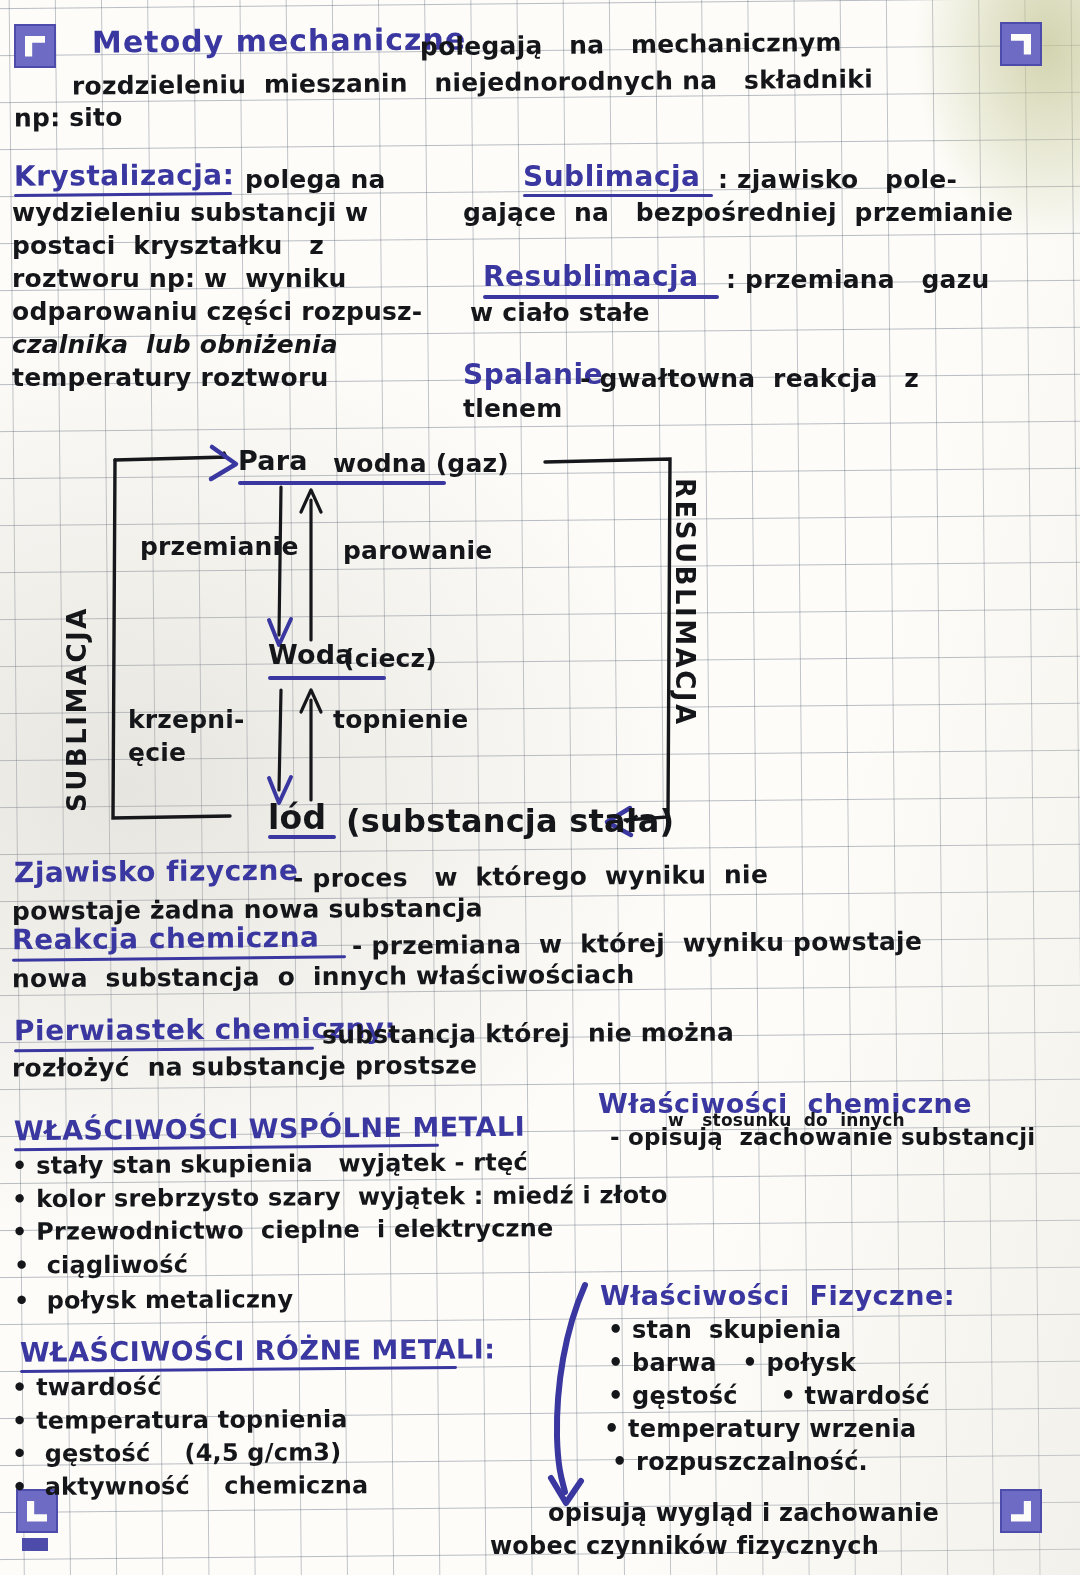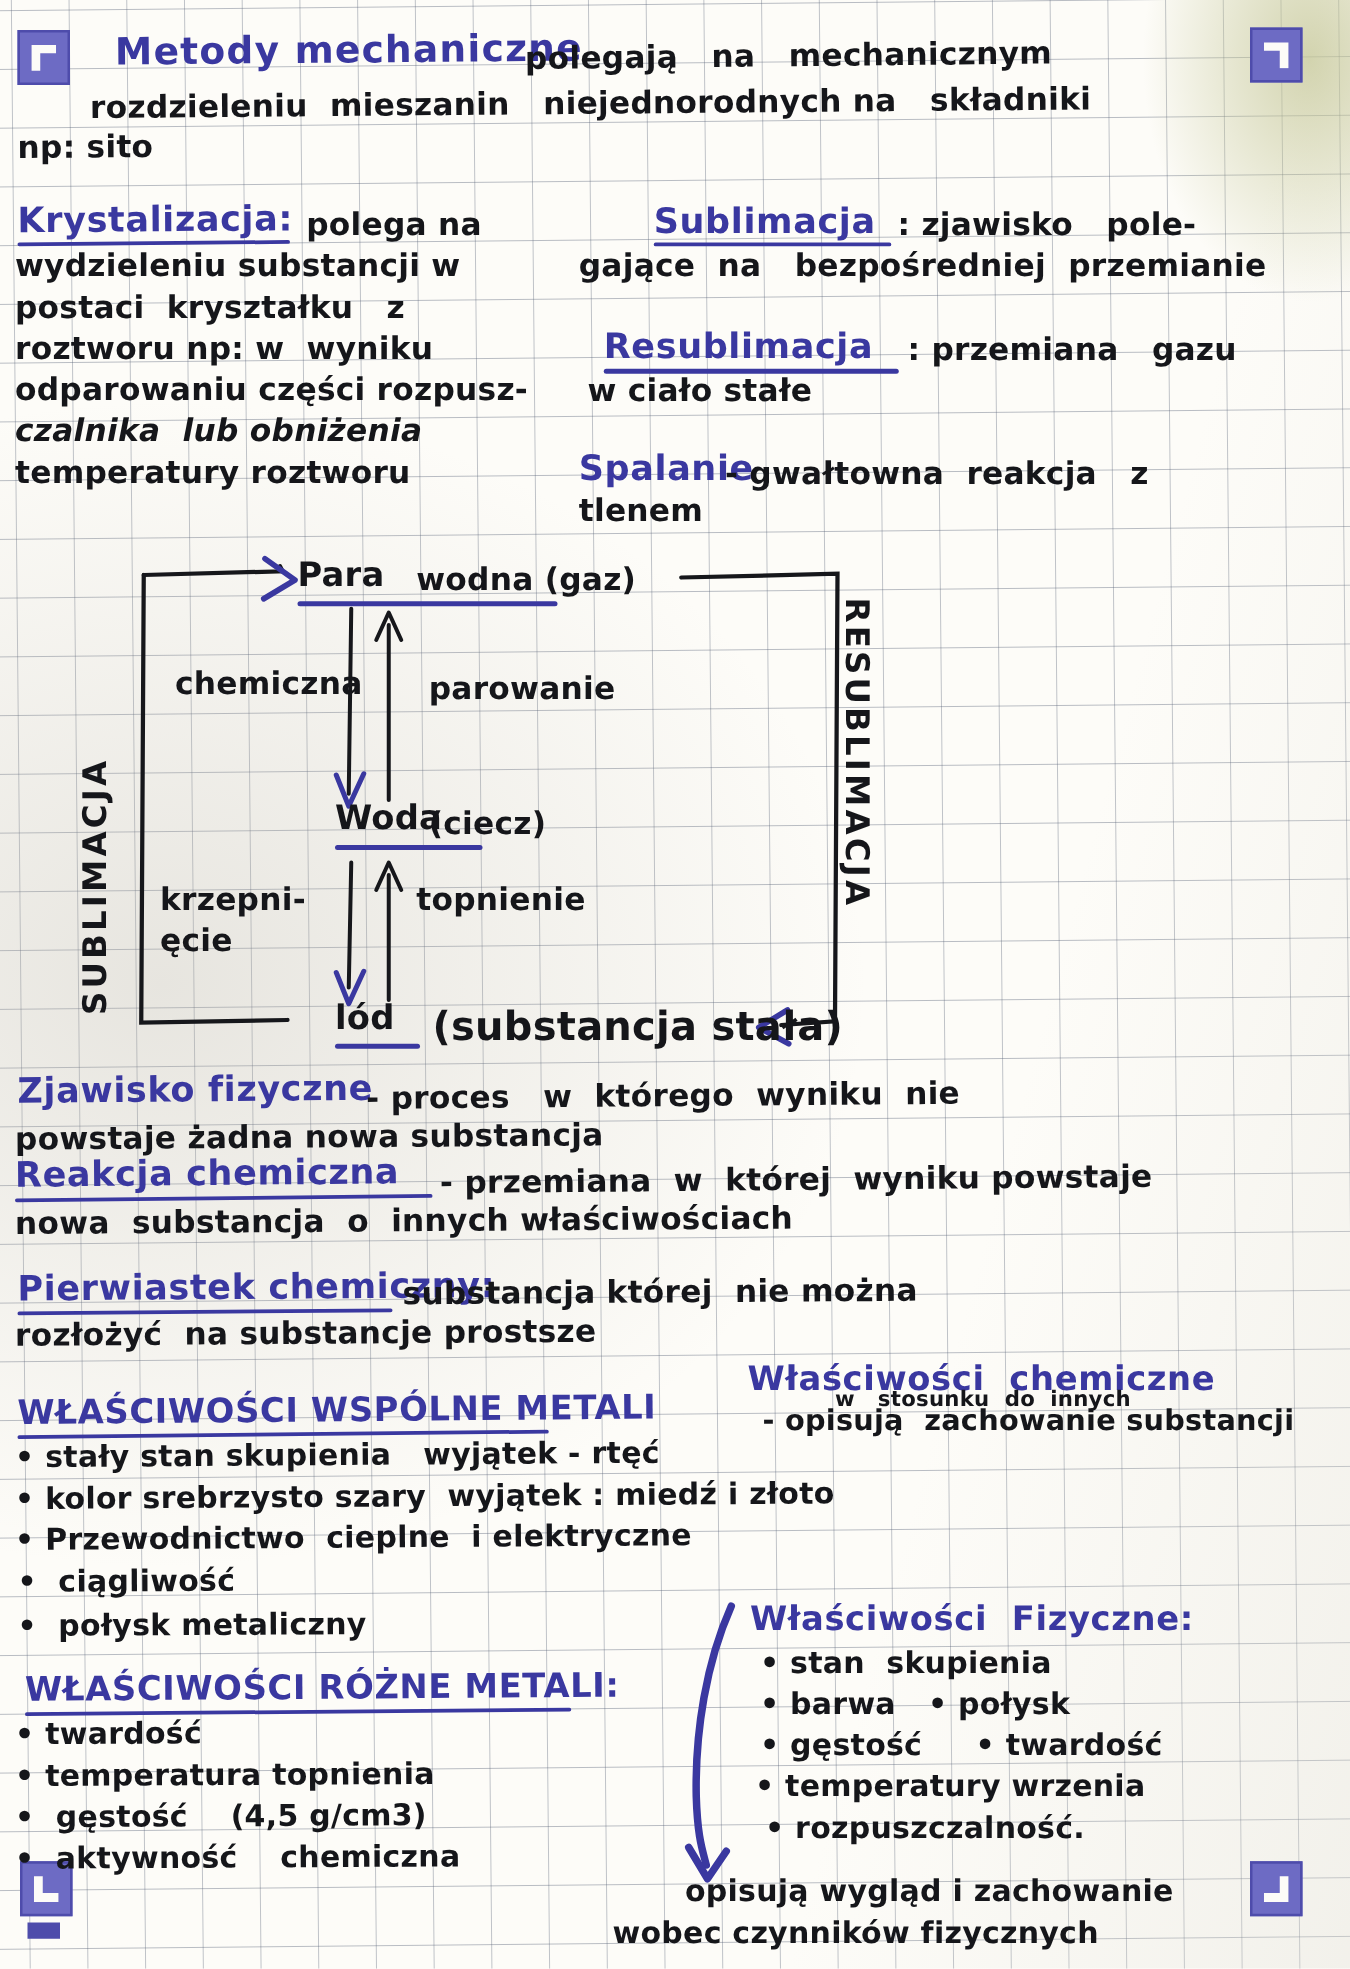--- a/index.html
+++ b/index.html
@@ -148,25 +148,25 @@
   </svg>
 
   <div class="hw blk" style="left:238px;top:447px;font-size:27px;">Para</div>
   <div class="hw blk" style="left:333px;top:451px;font-size:25px;">wodna (gaz)</div>
   <div class="blueline" style="left:238px;top:481px;width:208px;height:4px;"></div>
 
   <div class="hw blk" style="left:268px;top:641px;font-size:27px;">Woda</div>
   <div class="blueline" style="left:268px;top:676px;width:118px;height:4px;"></div>
   <div class="hw blk" style="left:343px;top:646px;font-size:25px;">(ciecz)</div>
 
-  <div class="hw blk" style="left:268px;top:801px;font-size:27px;">lód</div>
+  <div class="hw blk" style="left:268px;top:801px;font-size:33px;">lód</div>
   <div class="blueline" style="left:268px;top:835px;width:68px;height:4px;"></div>
   <div class="hw blk" style="left:346px;top:805px;font-size:32px;">(substancja stała)</div>
 
-  <div class="hw blk" style="left:140px;top:534px;font-size:25px;">chemiczna</div>
+  <div class="hw blk" style="left:140px;top:534px;font-size:25px;">przemianie</div>
   <div class="hw blk" style="left:343px;top:538px;font-size:25px;">parowanie</div>
   <div class="hw blk" style="left:128px;top:707px;font-size:25px;">krzepni-</div>
   <div class="hw blk" style="left:128px;top:740px;font-size:25px;">ęcie</div>
   <div class="hw blk" style="left:333px;top:707px;font-size:25px;">topnienie</div>
 
   <div class="vert" style="left:62px;top:812px;font-size:26px;transform:rotate(-90deg);">SUBLIMACJA</div>
   <div class="vert" style="left:700px;top:478px;font-size:26px;transform:rotate(90deg);">RESUBLIMACJA</div>
 
   <div class="hw ink" style="left:14px;top:858px;font-size:28px;letter-spacing:.5px;transform:rotate(-.5deg);">Zjawisko fizyczne</div>
   <div class="hw blk" style="left:293px;top:864px;font-size:25px;transform:rotate(-.5deg);">- proces   w  którego  wyniku  nie</div>

